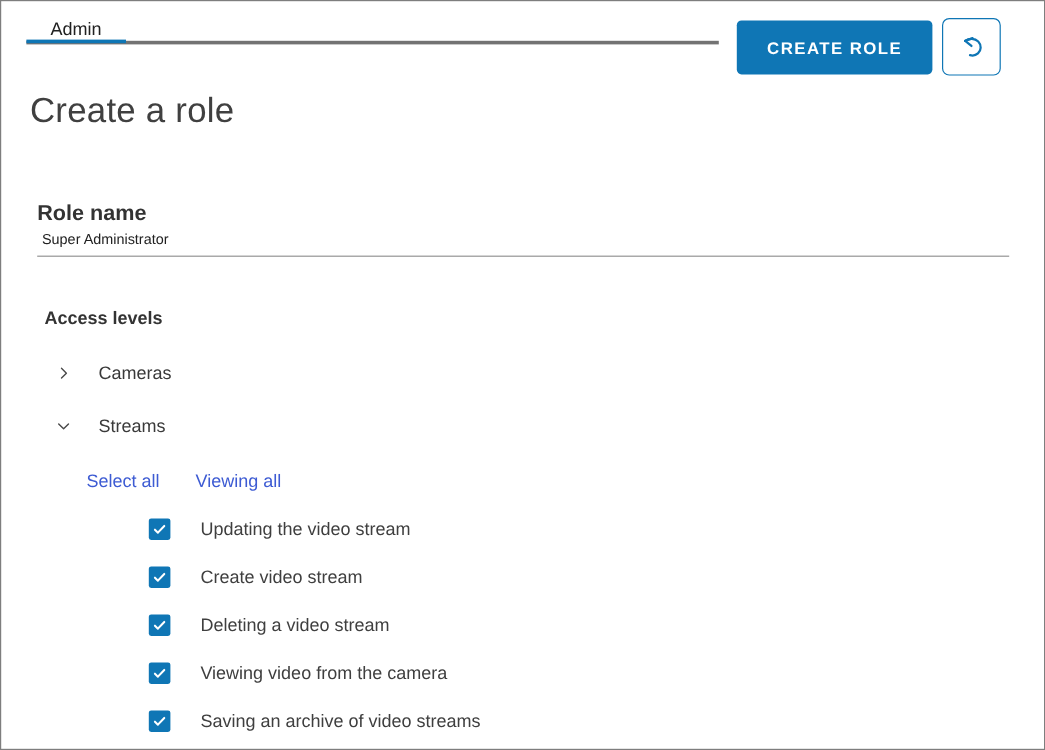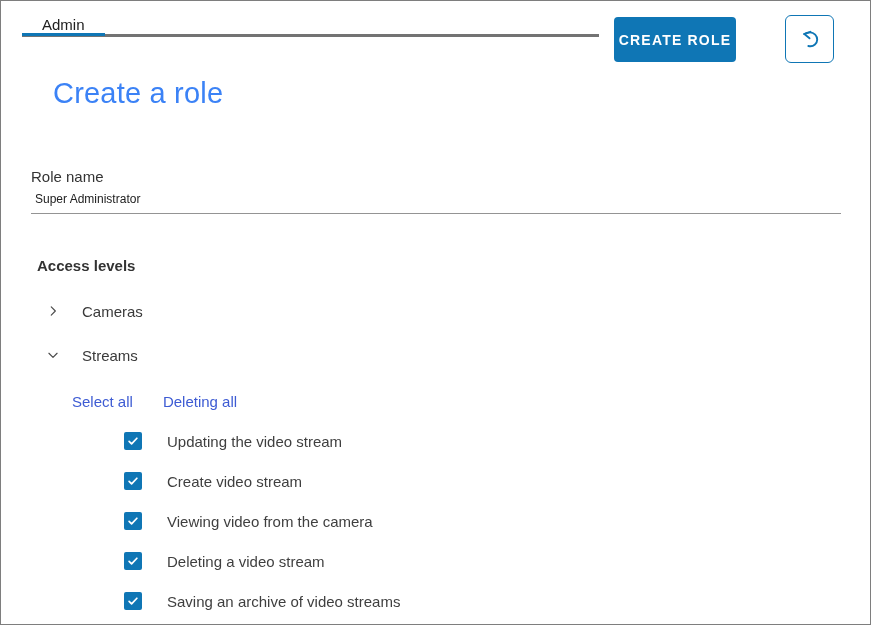--- a/index.html
+++ b/index.html
@@ -27,47 +27,46 @@
     display: flex; align-items: center; justify-content: center;
     padding: 0 20px;
     margin-bottom: -2px;
     border-bottom: 3px solid #0f76b5;
     font-size: 15px; color: #212121;
     cursor: pointer;
   }
 
   .create-btn {
     position: absolute; left: 613px; top: 16px;
-    width: 122px; height: 45px;
+    width: 163px; height: 45px;
     background: #0f76b5; border: none; border-radius: 4px;
     color: #ffffff; font-family: "Liberation Sans", sans-serif;
     font-size: 14px; font-weight: 700; letter-spacing: 1.2px;
     cursor: pointer;
     text-align: center;
   }
 
   .back-btn {
     position: absolute; left: 784px; top: 14px;
     width: 49px; height: 48px;
     background: #ffffff; border: 1px solid #0f76b5; border-radius: 6px;
     display: flex; align-items: center; justify-content: center;
     cursor: pointer;
   }
 
   
   .heading {
     position: absolute; left: 24px; top: 76px;
-    font-size: 29px; font-weight: 400; color: #3b82f6;
+    font-size: 29px; font-weight: 400; color: #404040;
     letter-spacing: 0.2px;
-    margin-left: 28px;
   }
 
   
   .role-field { position: absolute; left: 30px; top: 167px; right: 29px; }
-  .field-label { font-size: 15px; font-weight: 400; color: #333333; line-height: 18px; }
+  .field-label { font-size: 18px; font-weight: 700; color: #333333; line-height: 18px; }
   .role-input {
     display: block; width: 100%;
     margin-top: 6px;
     padding: 0 0 7px 4px;
     border: none; border-bottom: 1px solid #949494;
     font-family: "Liberation Sans", sans-serif;
     font-size: 12px; color: #212121;
     outline: none; background: transparent;
   }
 
@@ -151,21 +150,21 @@
       <span class="chev">
         <svg width="14" height="14" viewBox="0 0 24 24" fill="none" stroke="#4a4a4a" stroke-width="2" stroke-linecap="round" stroke-linejoin="round">
           <path d="M5 9 L12 16 L19 9"></path>
         </svg>
       </span>
       <span>Streams</span>
     </div>
 
     <div class="links-row">
       <a class="link">Select all</a>
-      <a class="link">Deleting all</a>
+      <a class="link">Viewing all</a>
     </div>
 
     <div class="perm-row">
       <span class="checkbox">
         <svg width="14" height="14" viewBox="0 0 18 18" fill="none" stroke="#ffffff" stroke-width="2.2" stroke-linecap="round" stroke-linejoin="round">
           <path d="M4 9.5 L7.2 12.7 L14 5.5"></path>
         </svg>
       </span>
       <span class="perm-label">Updating the video stream</span>
     </div>
@@ -178,35 +177,35 @@
       </span>
       <span class="perm-label">Create video stream</span>
     </div>
 
     <div class="perm-row">
       <span class="checkbox">
         <svg width="14" height="14" viewBox="0 0 18 18" fill="none" stroke="#ffffff" stroke-width="2.2" stroke-linecap="round" stroke-linejoin="round">
           <path d="M4 9.5 L7.2 12.7 L14 5.5"></path>
         </svg>
       </span>
+      <span class="perm-label">Deleting a video stream</span>
+    </div>
+
+    <div class="perm-row">
+      <span class="checkbox">
+        <svg width="14" height="14" viewBox="0 0 18 18" fill="none" stroke="#ffffff" stroke-width="2.2" stroke-linecap="round" stroke-linejoin="round">
+          <path d="M4 9.5 L7.2 12.7 L14 5.5"></path>
+        </svg>
+      </span>
       <span class="perm-label">Viewing video from the camera</span>
     </div>
 
     <div class="perm-row">
       <span class="checkbox">
         <svg width="14" height="14" viewBox="0 0 18 18" fill="none" stroke="#ffffff" stroke-width="2.2" stroke-linecap="round" stroke-linejoin="round">
           <path d="M4 9.5 L7.2 12.7 L14 5.5"></path>
         </svg>
       </span>
-      <span class="perm-label">Deleting a video stream</span>
-    </div>
-
-    <div class="perm-row">
-      <span class="checkbox">
-        <svg width="14" height="14" viewBox="0 0 18 18" fill="none" stroke="#ffffff" stroke-width="2.2" stroke-linecap="round" stroke-linejoin="round">
-          <path d="M4 9.5 L7.2 12.7 L14 5.5"></path>
-        </svg>
-      </span>
       <span class="perm-label">Saving an archive of video streams</span>
     </div>
   </div>
 
 </div>
 
 </body></html>

